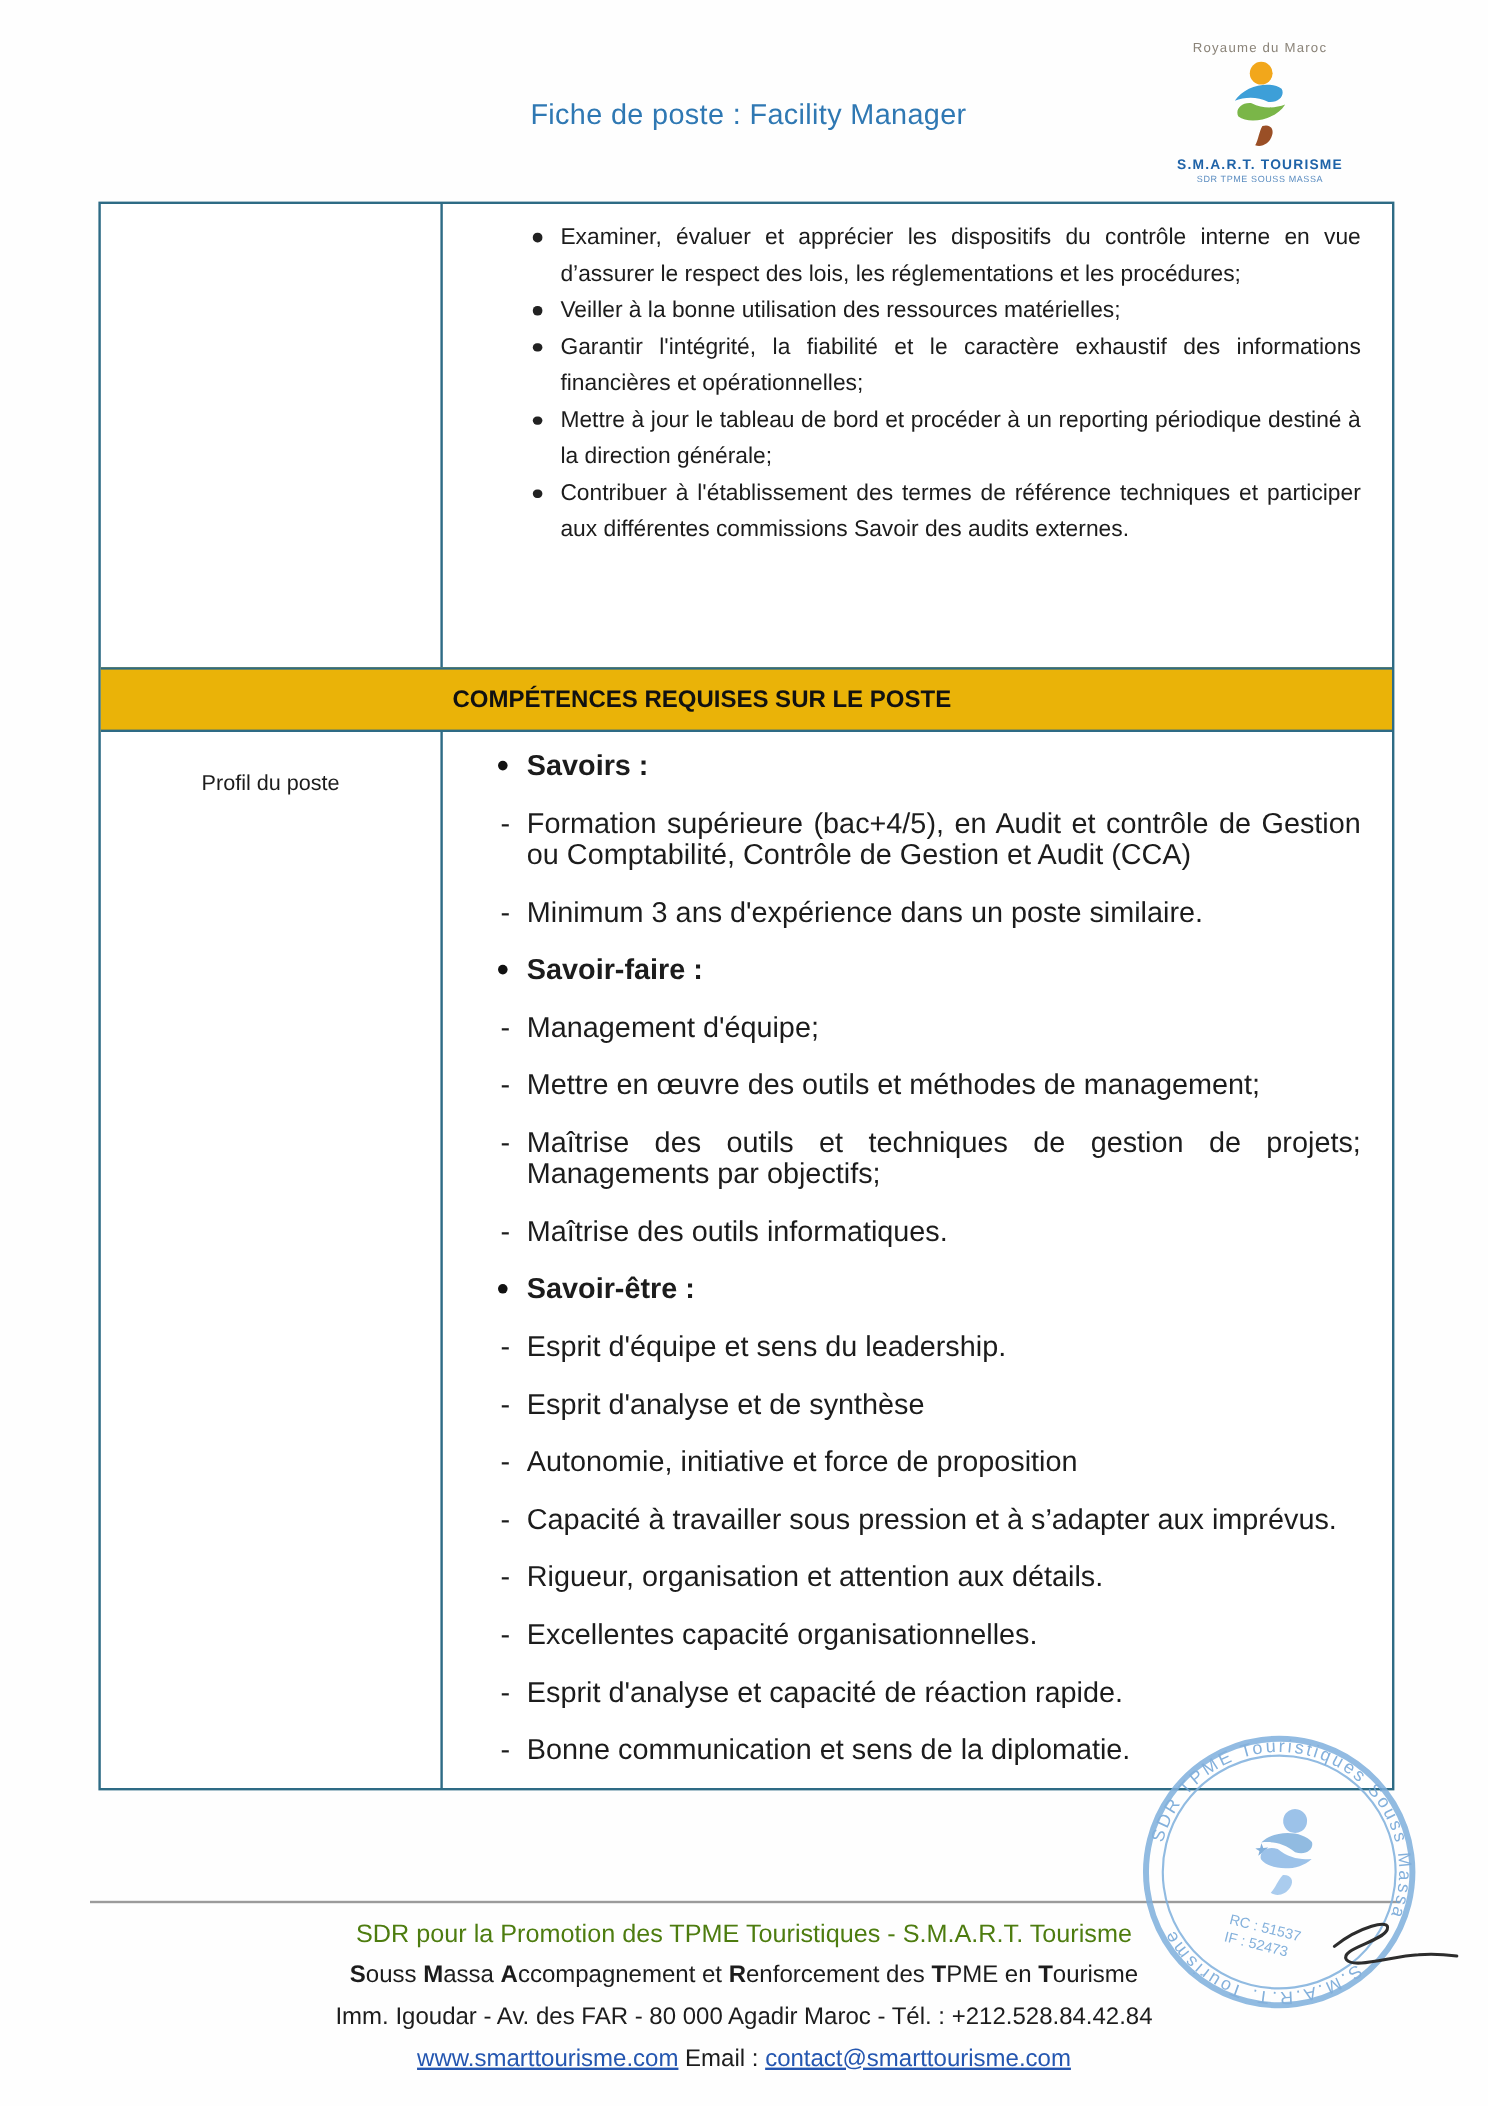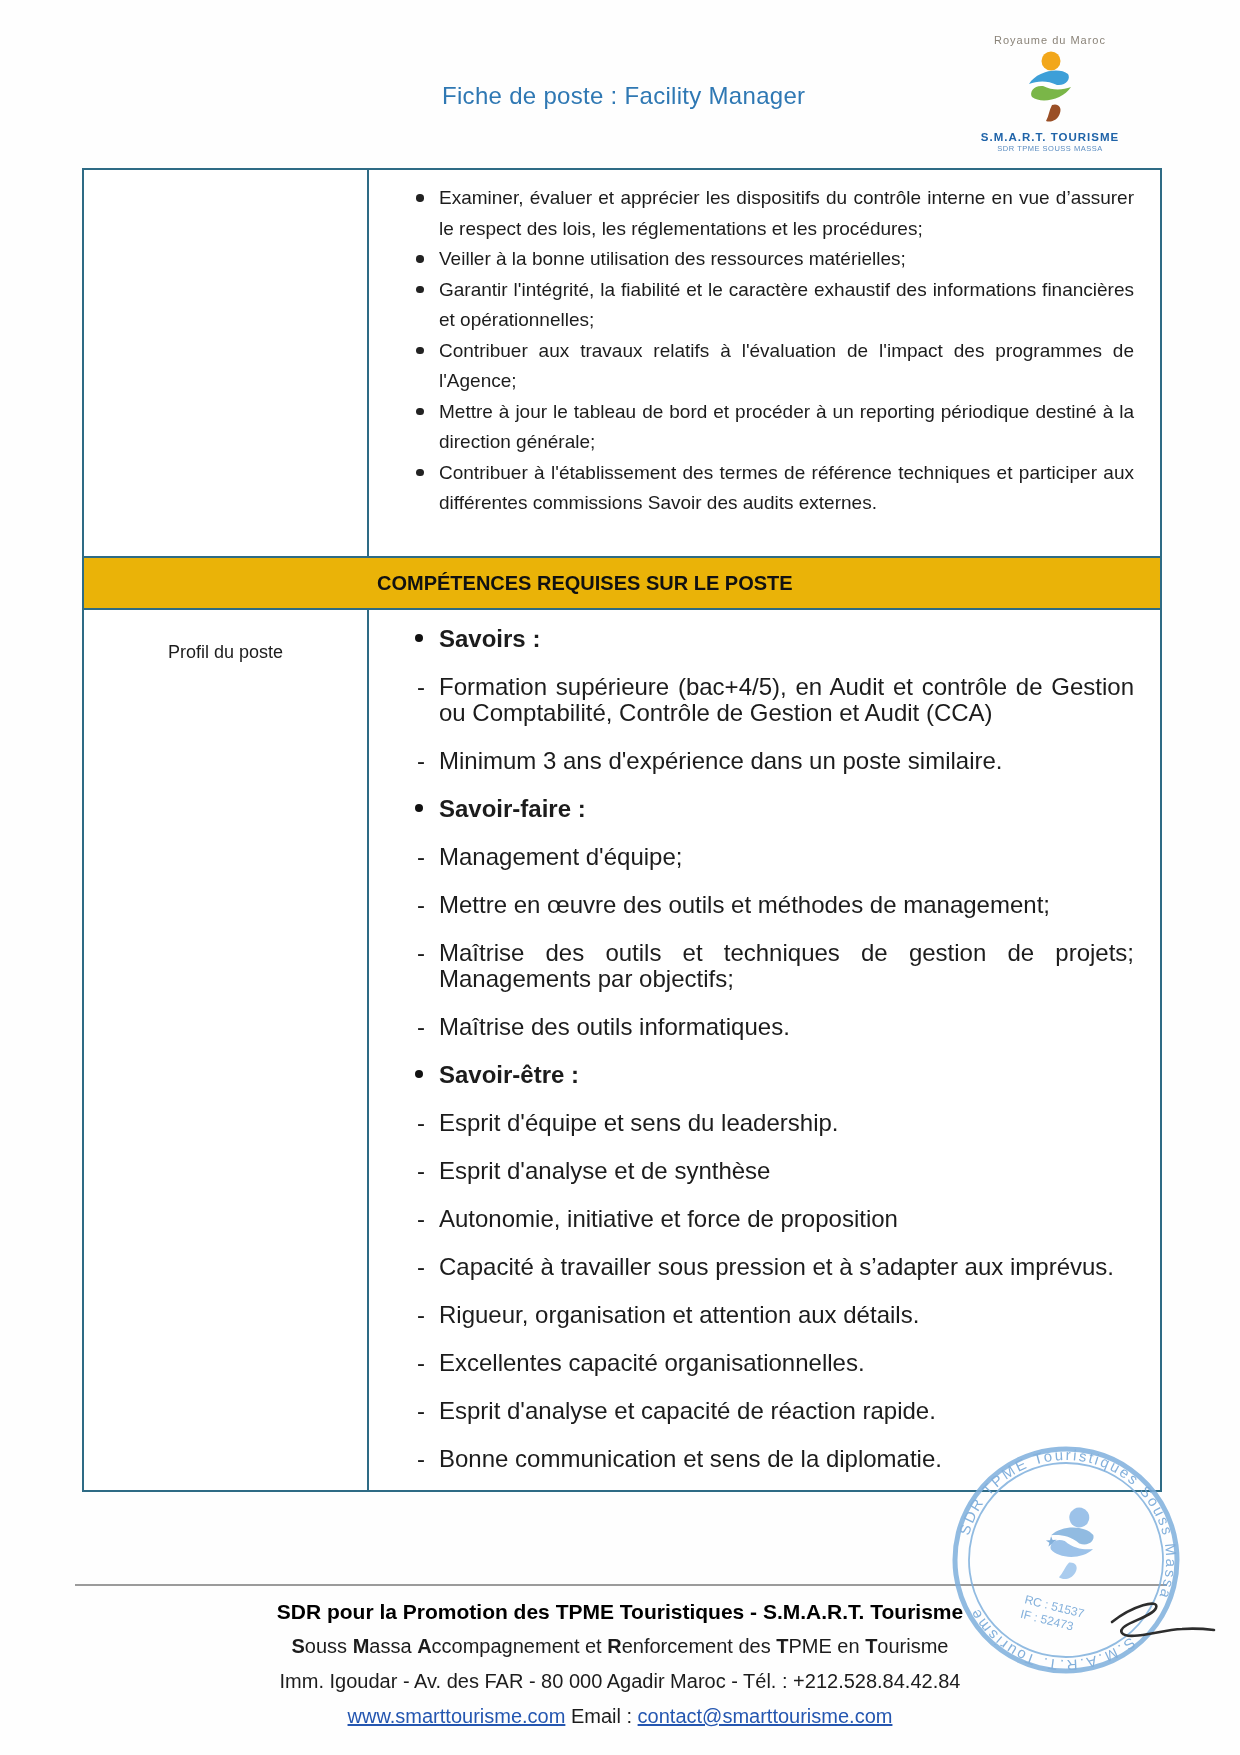--- a/index.html
+++ b/index.html
@@ -9,41 +9,41 @@
   
   .page-title{position:absolute;left:442px;top:82px;font-size:24px;color:#2f78b3;letter-spacing:.3px;}
   .logo-block{position:absolute;left:980px;top:34px;width:140px;display:flex;flex-direction:column;align-items:center;}
   .logo-kingdom{font-size:11px;color:#8a8378;letter-spacing:1px;margin-bottom:4px;}
   .logo-brand{font-size:11.5px;font-weight:bold;color:#1f63a8;letter-spacing:1px;margin-top:3px;}
   .logo-sub{font-size:7.5px;color:#5a8cc0;letter-spacing:.5px;margin-top:1px;}
 
   
   .doc-table{position:absolute;left:82px;top:168px;width:1076px;border:2px solid #2e6b85;background:#fff;}
   .trow{display:grid;grid-template-columns:285px 1fr;}
-  .row-missions{height:386px;}
+  .row-missions{height:386px;gap:28px;}
   .cell-left{border-right:2px solid #2e6b85;}
   .section-row{height:50px;line-height:50px;background:#eab308;border-top:2px solid #2e6b85;border-bottom:2px solid #2e6b85;}
   .section-title{font-weight:bold;font-size:20px;padding-left:293px;color:#111;}
   .row-profile{height:880px;overflow:hidden;}
 
   .missions{padding:13px 26px 0 0;}
   .mission-item{position:relative;padding-left:70px;font-size:19px;line-height:30.5px;text-align:justify;}
   .mission-item::before{content:"";position:absolute;left:47px;top:11px;width:7.5px;height:7.5px;border-radius:50%;background:#222;}
 
   .profile-label-cell{padding-top:32px;text-align:center;font-size:18px;color:#1c1c1c;}
   .profile-list{padding:16px 26px 0 0;}
   .profile-item{position:relative;padding-left:70px;font-size:24px;line-height:26px;margin-bottom:22px;text-align:justify;}
   .profile-item.bullet{font-weight:bold;text-align:left;}
   .profile-item.bullet::before{content:"";position:absolute;left:46px;top:8px;width:8px;height:8px;border-radius:50%;background:#111;}
   .profile-item.dash::before{content:"-";position:absolute;left:48px;top:0;font-weight:normal;}
 
   
   .footer-rule{position:absolute;left:75px;top:1584px;width:1092px;height:2px;background:#9b9b9b;}
   .footer{position:absolute;left:0;top:1600px;width:1240px;text-align:center;}
-  .footer-line1{font-size:21px;font-weight:bold;color:#000000;margin-bottom:11px;}
+  .footer-line1{font-size:21px;font-weight:normal;color:#4d7c0f;margin-bottom:11px;}
   .footer-line2{font-size:20px;color:#1c1c1c;margin-bottom:12px;}
   .footer-line3{font-size:20px;color:#1c1c1c;margin-bottom:12px;}
   .footer-line4{font-size:20px;color:#1c1c1c;}
   .footer a{color:#2456b0;text-decoration:underline;}
 
   
   .stamp{position:absolute;left:948px;top:1442px;width:236px;height:236px;opacity:.85;}
   .signature{position:absolute;left:1108px;top:1596px;width:110px;height:60px;}
 </style>
 </head>
@@ -67,21 +67,20 @@
     <div class="logo-sub">SDR TPME SOUSS MASSA</div>
   </div>
 
   <div class="doc-table">
     <div class="trow row-missions">
       <div class="cell-left"></div>
       <div class="missions">
           <div class="mission-item">Examiner, évaluer et apprécier les dispositifs du contrôle interne en vue d’assurer le respect des lois, les réglementations et les procédures;</div>
           <div class="mission-item">Veiller à la bonne utilisation des ressources matérielles;</div>
           <div class="mission-item">Garantir l'intégrité, la fiabilité et le caractère exhaustif des informations financières et opérationnelles;</div>
-          <div class="mission-item">Contribuer aux travaux relatifs à l'évaluation de l'impact des programmes de l'Agence;</div>
           <div class="mission-item">Mettre à jour le tableau de bord et procéder à un reporting périodique destiné à la direction générale;</div>
           <div class="mission-item">Contribuer à l'établissement des termes de référence techniques et participer aux différentes commissions Savoir des audits externes.</div>
         </div>
     </div>
     <div class="section-row">
       <div class="section-title">COMPÉTENCES REQUISES SUR LE POSTE</div>
     </div>
     <div class="trow row-profile">
       <div class="cell-left profile-label-cell">Profil du poste</div>
       <div class="profile-list">

